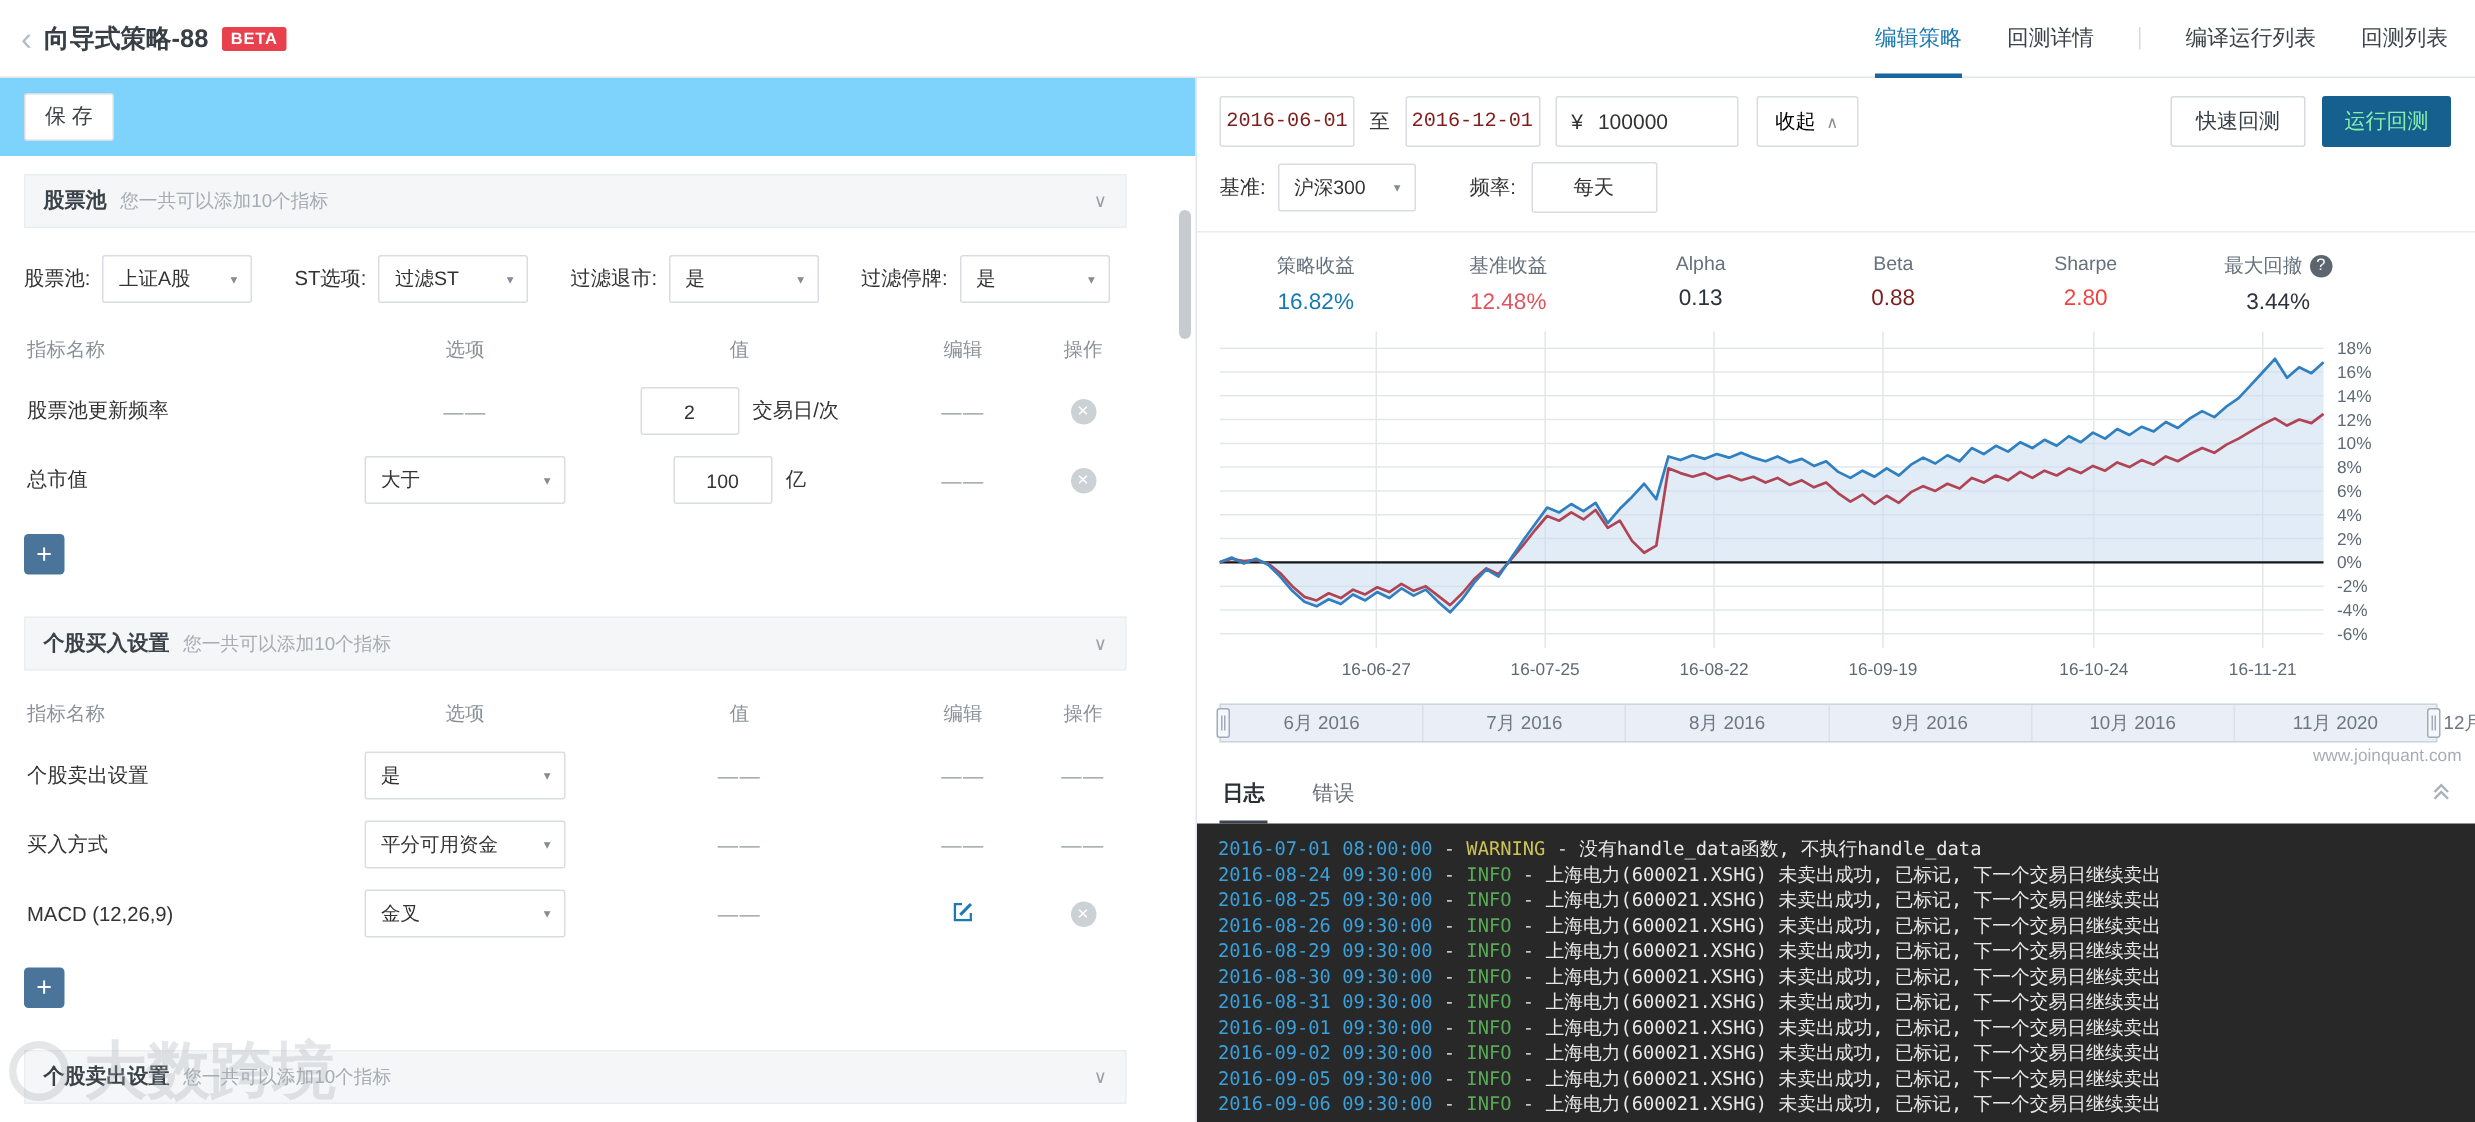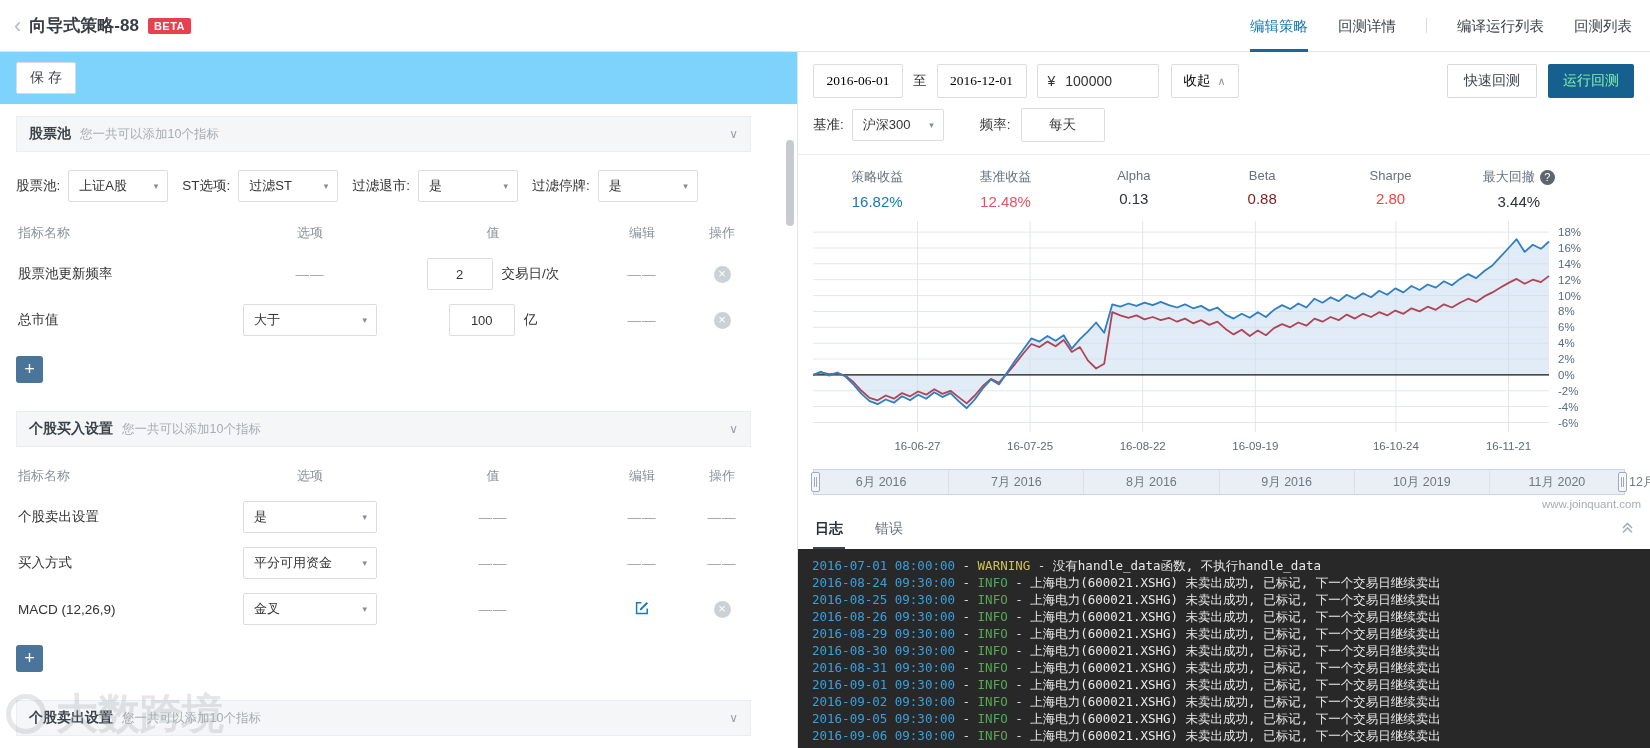--- a/index.html
+++ b/index.html
@@ -20,21 +20,21 @@
   .left-panel{width:798px;border-right:1px solid #e2e6ea;background:#fff;position:relative;overflow:hidden;flex:none}
   .right-panel{flex:1;background:#fff;position:relative;overflow:hidden}
   
   .toolbar{height:52px;background:#7dd3fc;padding:10px 16px}
   .save-btn{background:#fff;border:1px solid #d8dce0;border-radius:2px;padding:6px 13px;font-size:14px;color:#3e4348;cursor:pointer;font-family:inherit}
   .lp-body{padding:12px 46px 0 16px}
   .section-header{background:#f4f6f7;border:1px solid #ebeef0;padding:8px 12px;display:flex;align-items:center}
   .sec-title{font-weight:bold;font-size:14px;color:#3c4249}
   .sec-hint{color:#a6acb3;font-size:12.5px;margin-left:9px}
   .sec-chevron{margin-left:auto;color:#9aa1a8;font-size:12px;cursor:pointer}
-  .filter-row{display:flex;gap:14px;padding:18px 0 18px;align-items:flex-end;flex-wrap:nowrap}
+  .filter-row{display:flex;gap:28px;padding:18px 0 18px;align-items:flex-end;flex-wrap:nowrap}
   .filter-group{display:flex;align-items:center;white-space:nowrap}
   .filter-label{font-size:13.5px;margin-right:8px}
   .ui-select{display:inline-flex;align-items:center;justify-content:space-between;border:1px solid #d9dde1;background:#fff;height:32px;padding:0 9px 0 10px;font-size:13px;min-width:100px;border-radius:2px;cursor:pointer;color:#333}
   .sel-caret{color:#858c93;font-size:9px;margin-left:10px}
   .t-head,.t-row{display:grid;grid-template-columns:208px 172px 194px 104px 56px;align-items:center}
   .t-head{padding:4px 0 16px;color:#8a9199;font-size:13px}
   .t-row{padding:0 0 14px;font-size:13.5px}
   .th,.td{text-align:center}
   .th.c0,.td.c0{text-align:left;padding-left:2px}
   .dash{color:#9aa0a7;letter-spacing:1px}
@@ -44,21 +44,21 @@
   .remove-btn{display:inline-block;width:17px;height:17px;border-radius:50%;background:#ccd1d6;color:#fff;font-size:13px;line-height:16px;text-align:center;cursor:pointer}
   .edit-btn{cursor:pointer;display:inline-block;line-height:0}
   .add-btn{width:27px;height:27px;background:#4a7499;color:#fff;border:none;border-radius:3px;font-size:18px;line-height:25px;margin:6px 0 24px;cursor:pointer;text-align:center}
   .section{margin-bottom:4px}
   .lp-scroll-thumb{position:absolute;top:88px;right:3px;width:8px;height:86px;background:#c7cacf;border-radius:4px}
   .lp-watermark{position:absolute;left:6px;bottom:6px;font-size:42px;font-weight:bold;color:rgba(165,171,178,0.30);white-space:nowrap;pointer-events:none;display:flex;align-items:center;gap:10px}
   .wm-ring{width:40px;height:40px;border:5px solid rgba(165,171,178,0.30);border-radius:50%}
   
   .bt-controls{padding:12px 16px 12px 15px;border-bottom:1px solid #e8ecef}
   .bt-row1,.bt-row2{display:flex;align-items:center}
-  .ui-input{height:34px;border:1px solid #d9dde1;border-radius:2px;background:#fff;font-size:13.5px;color:#000000;font-family:Liberation Serif, serif}
+  .ui-input{height:34px;border:1px solid #d9dde1;border-radius:2px;background:#fff;font-size:13.5px;color:#7f1d1d;font-family:Liberation Mono, monospace}
   .date-input{width:90px;text-align:center;margin-right:10px}
   .date-sep{margin:0 2px 0 0;font-size:13.5px}
   .date-sep2{margin-right:10px}
   .amount-box{display:flex;align-items:center;width:122px;height:34px;border:1px solid #d9dde1;border-radius:2px;padding:0 10px;gap:10px;margin-right:12px;cursor:text}
   .collapse-btn{display:flex;align-items:center;gap:7px;height:34px;border:1px solid #d9dde1;background:#fff;border-radius:2px;padding:0 12px;font-size:13.5px;cursor:pointer}
   .collapse-caret{color:#8a9097;font-size:11px}
   .bt-spacer{flex:1}
   .quick-btn{height:34px;border:1px solid #d6dade;background:#fff;border-radius:2px;padding:0 16px;font-size:14px;color:#3a4047;cursor:pointer;margin-right:11px;font-family:inherit}
   .run-btn{height:34px;border:none;background:#15608e;border-radius:2px;padding:0 15px;font-size:14px;color:#86efac;cursor:pointer;font-family:inherit}
   .bt-row2{margin-top:10px;font-size:13.5px}
@@ -367,21 +367,21 @@
           <polyline points="0.0,158.9 8.1,155.7 16.2,159.7 24.3,156.5 32.4,160.5 40.4,168.4 48.5,177.9 56.6,185.1 64.7,188.2 72.8,183.5 80.9,186.7 89.0,180.3 97.1,184.3 105.1,178.7 113.2,182.7 121.3,176.3 129.4,181.1 137.5,177.1 145.6,185.1 153.7,192.2 161.8,183.5 169.8,172.4 177.9,163.6 186.0,168.4 194.1,156.5 202.2,144.6 210.3,133.5 218.4,122.4 226.5,125.6 234.5,120.0 242.6,124.8 250.7,119.2 258.8,132.7 266.9,123.2 275.0,115.3 283.1,106.5 291.2,116.8 299.3,88.3 307.3,90.7 315.4,87.5 323.5,89.9 331.6,86.7 339.7,89.1 347.8,85.9 355.9,89.1 364.0,91.5 372.0,88.3 380.1,92.3 388.2,89.9 396.3,94.6 404.4,91.5 412.5,98.6 420.6,102.6 428.7,97.8 436.7,101.8 444.8,96.2 452.9,101.0 461.0,93.8 469.1,89.1 477.2,93.0 485.3,87.5 493.4,91.5 501.5,82.7 509.5,86.7 517.6,81.2 525.7,85.1 533.8,78.8 541.9,82.7 550.0,77.2 558.1,81.2 566.2,74.8 574.2,78.8 582.3,72.4 590.4,76.4 598.5,70.0 606.6,74.0 614.7,68.5 622.8,71.6 630.9,65.3 638.9,69.3 647.0,62.9 655.1,58.1 663.2,62.1 671.3,55.0 679.4,49.4 687.5,40.7 695.6,32.0 703.6,23.2 711.7,35.9 719.8,28.8 727.9,32.8 736.0,25.5 " fill="none" stroke="#2f7fc1" stroke-width="1.8" stroke-linejoin="round"></polyline>
         </svg>
     </div>
 
     <div class="nav-outer">
       <div class="navigator">
           <div class="nav-month">6月 2016</div>
           <div class="nav-month">7月 2016</div>
           <div class="nav-month">8月 2016</div>
           <div class="nav-month">9月 2016</div>
-          <div class="nav-month">10月 2019</div>
+          <div class="nav-month">10月 2016</div>
           <div class="nav-month">11月 2020</div>
         </div>
       <div class="nav-handle left">
           <i></i>
           <i></i>
         </div>
       <div class="nav-handle right">
           <i></i>
           <i></i>
         </div>

